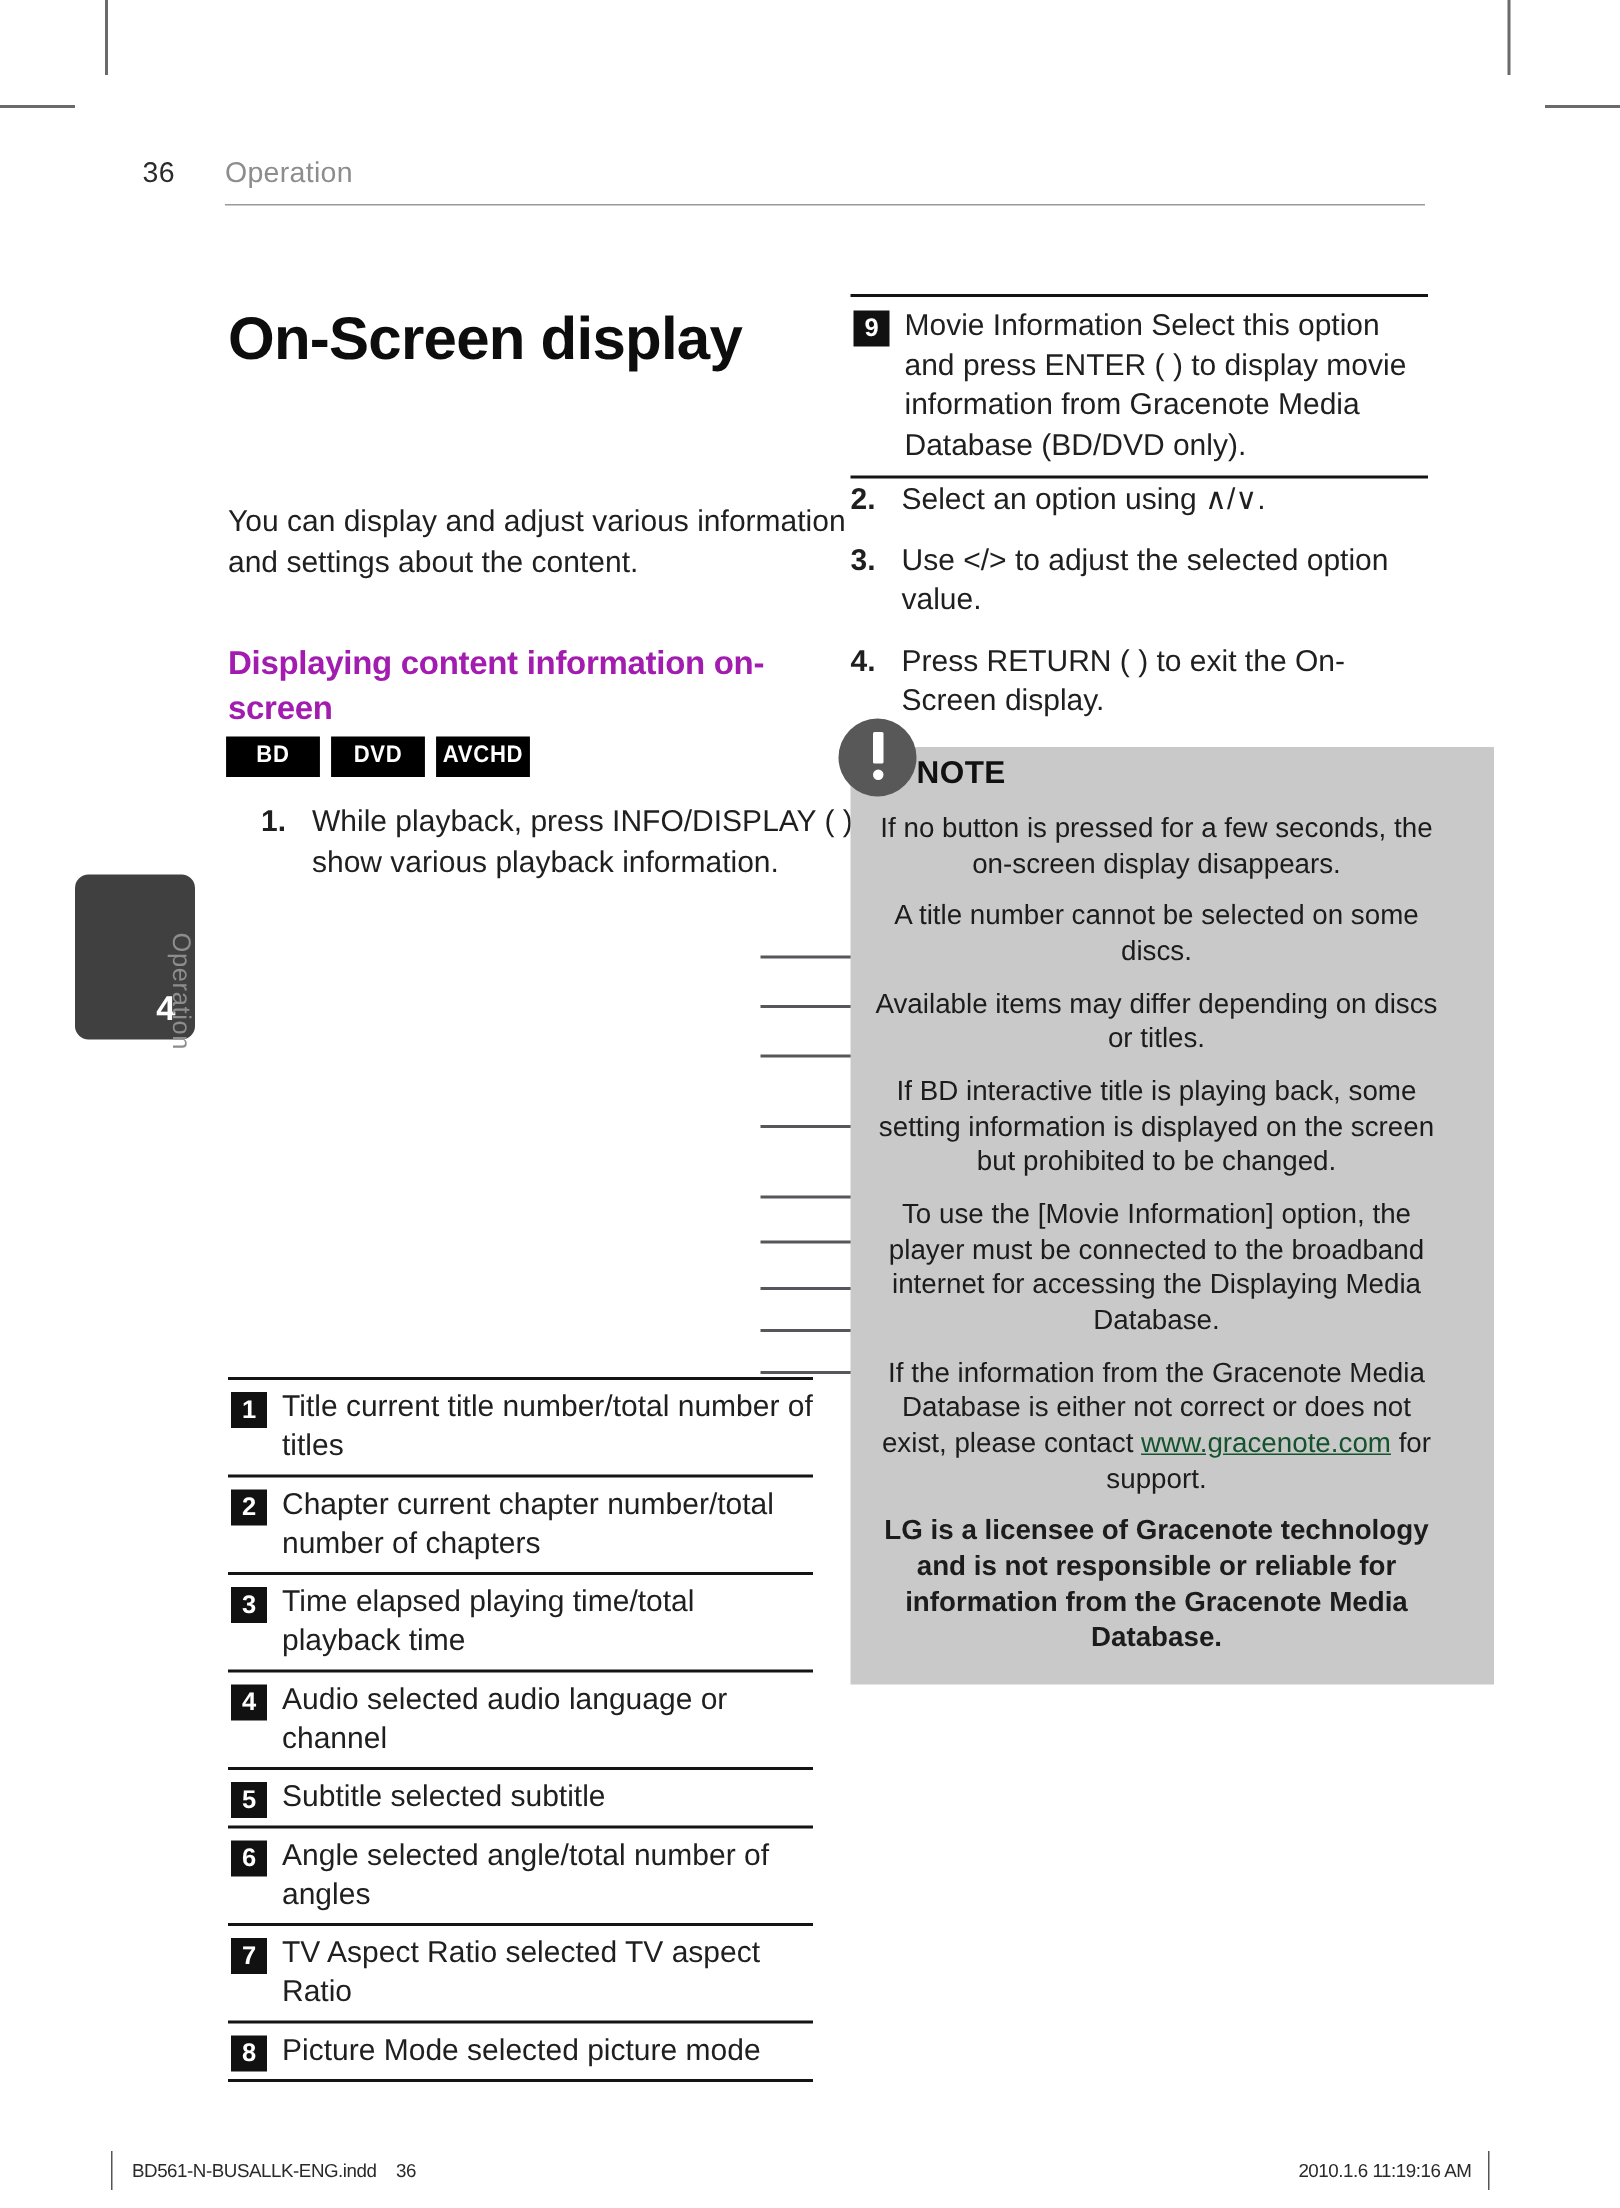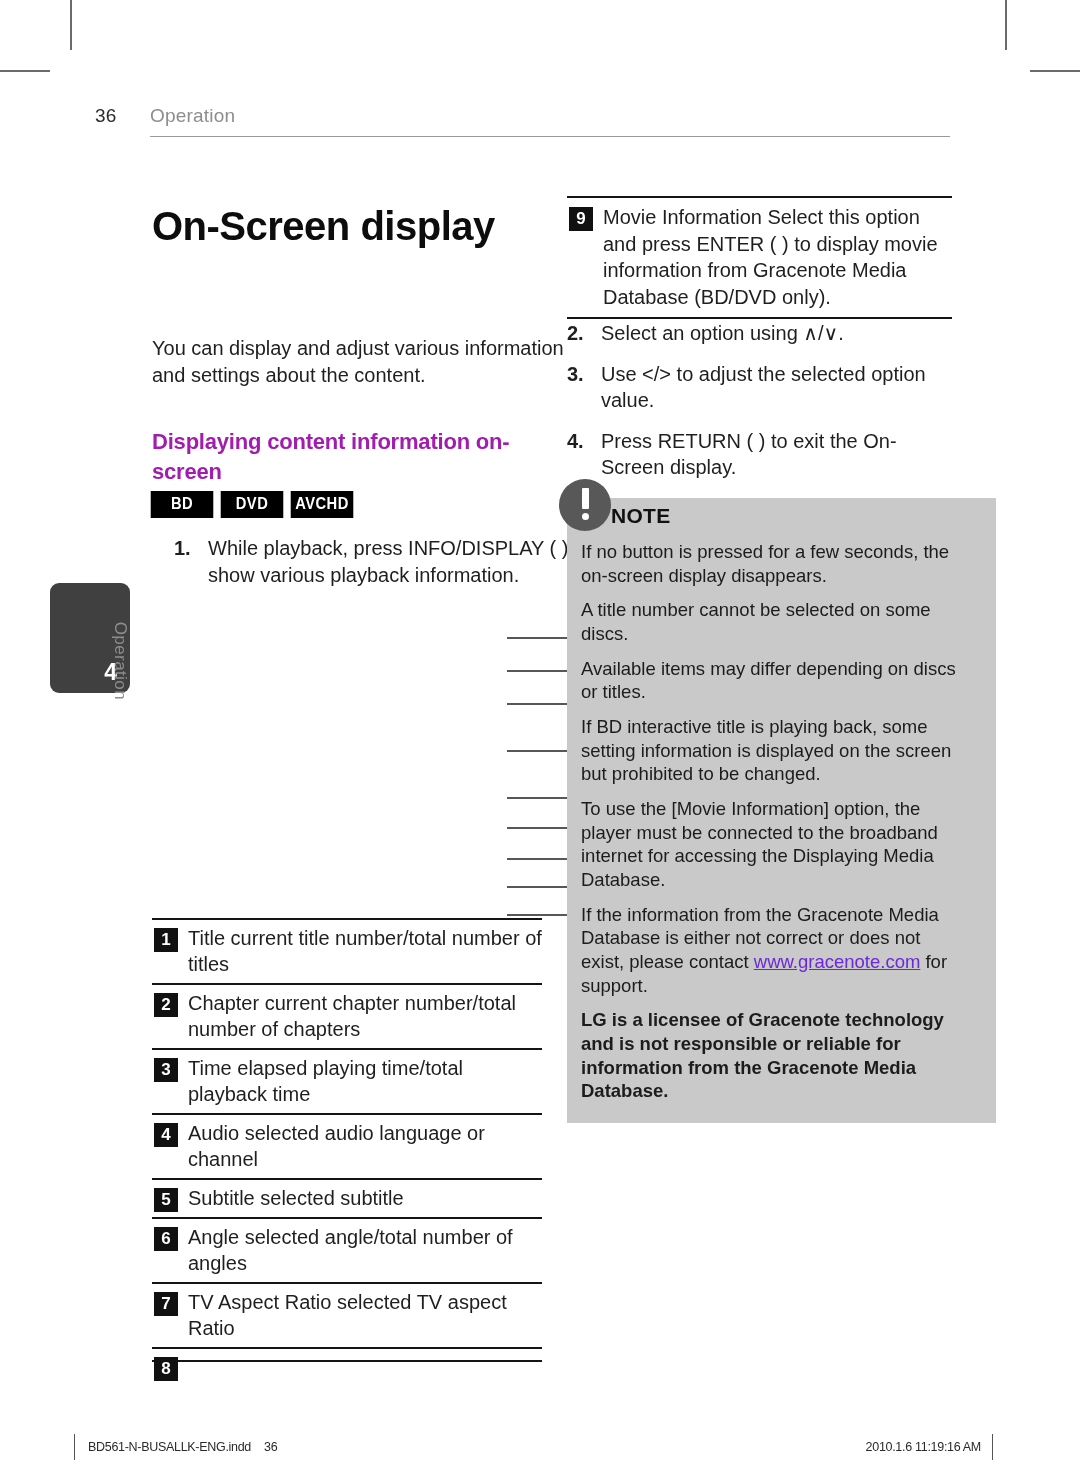--- a/index.html
+++ b/index.html
@@ -318,24 +318,25 @@
     font-size: 21px;
     font-weight: bold;
     letter-spacing: .3px;
     color: #111111;
   }
   .note-para {
     font-size: 18.5px;
     line-height: 1.28;
     color: #1c1c1c;
     margin: 0 17px 11px 0;
+    text-align: center;
   }
   .note-para:last-child { margin-bottom: 0; font-weight: bold; }
   .note-link {
-    color: #6d28d9;
+    color: #14532d;
   }
 
   
   #footer {
     position: absolute;
     left: 88px;
     top: 1440px;
     width: 905px;
     height: 20px;
     font-size: 12.5px;
@@ -465,20 +466,21 @@
     <div class="def-item">
       <span class="def-badge">6</span>
       <span>Angle  selected angle/total number of angles</span>
     </div>
     <div class="def-item">
       <span class="def-badge">7</span>
       <span>TV Aspect Ratio selected TV aspect Ratio</span>
     </div>
     <div class="def-item">
       <span class="def-badge">8</span>
+      <span>Picture Mode  selected picture mode</span>
     </div>
   </div>
 </div>
 
 <div id="col-right">
 
   <div id="item-nine">
     <span class="def-badge">9</span>
     <span>Movie Information  Select this option and press ENTER ( ) to display movie information from Gracenote Media Database (BD/DVD only).</span>
   </div>

